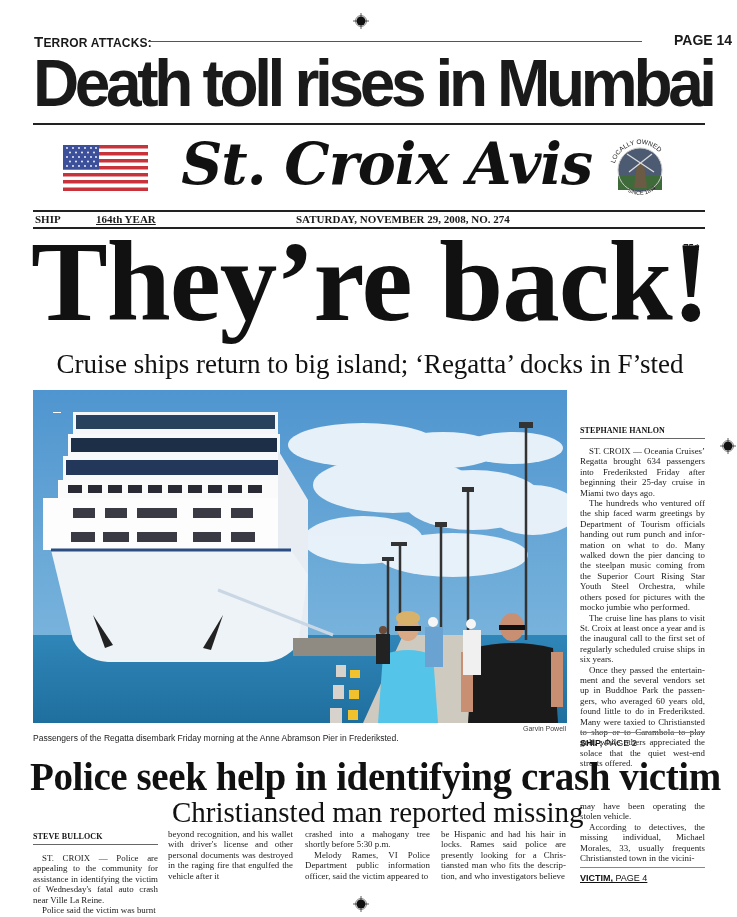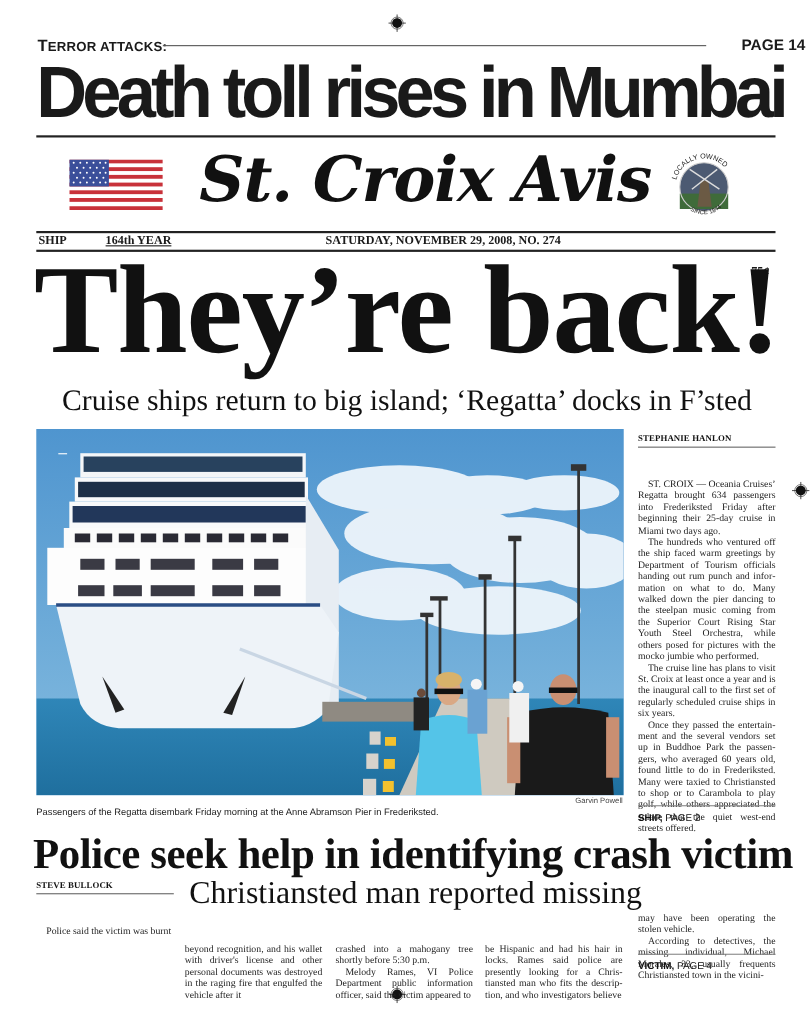--- a/index.html
+++ b/index.html
@@ -36,23 +36,23 @@
   .main-head { left: 30px; top: 224px; width: 680px; height: 115px; font-family: "Liberation Serif", serif; font-weight: bold; font-size: 115px; line-height: 115px; text-align: center; letter-spacing: -1px; color: #111; white-space: nowrap; }
   .main-deck { left: 30px; top: 347px; width: 680px; height: 34px; font-family: Liberation Serif, serif; font-size: 27px; line-height: 34px; text-align: center; color: #111; white-space: nowrap; }
 
   
   .photo { left: 33px; top: 390px; width: 534px; height: 333px; overflow: hidden; background: #6fa8d6; }
   .photo svg { display: block; }
   .photo-credit { left: 523px; top: 725px; font-family: "Liberation Sans", sans-serif; font-size: 7px; color: #444; }
   .photo-caption { left: 33px; top: 733px; font-family: "Liberation Sans", sans-serif; font-size: 8.5px; color: #222; }
 
   
-  .byline { font-family: "Liberation Serif", serif; font-weight: bold; font-size: 8px; letter-spacing: 0.1px; color: #111; }
+  .byline { font-family: "Liberation Serif", serif; font-weight: bold; font-size: 8px; letter-spacing: 0.1px; color: #111; margin-top: 32px; }
   .byline-rule { height: 1px; background: #666; }
-  .col-text { font-family: "Liberation Serif", serif; font-size: 8.9px; line-height: 10.4px; color: #222; text-align: justify; hyphens: manual; margin-top: 28px; }
+  .col-text { font-family: "Liberation Serif", serif; font-size: 8.9px; line-height: 10.4px; color: #222; text-align: justify; hyphens: manual; }
   .col-text p { text-indent: 9px; }
   .rcol { left: 580px; top: 394px; width: 125px; }
   .rcol .byline-rule { margin-top: 3px; margin-bottom: 7px; }
   .jump { font-family: "Liberation Sans", sans-serif; font-size: 9px; color: #111; }
   .jump b { font-weight: bold; }
   .jump-rule { height: 1px; background: #888; }
 
   
   .story2-head { left: 30px; top: 755px; width: 680px; height: 44px; font-family: "Liberation Serif", serif; font-weight: bold; font-size: 39px; line-height: 44px; text-align: center; color: #111; white-space: nowrap; letter-spacing: -0.4px; }
   .story2-deck { left: 172px; top: 795px; width: 395px; height: 34px; font-family: "Liberation Serif", serif; font-size: 29px; line-height: 34px; text-align: center; color: #111; white-space: nowrap; }
@@ -302,31 +302,32 @@
 <div class="abs jump-rule" style="left:580px;top:732px;width:125px;"></div>
 <div class="abs jump" style="left:580px;top:738px;"><b>SHIP,</b><span> PAGE 2</span></div>
 
 <div class="abs story2-head">Police seek help in identifying crash victim</div>
 <div class="abs story2-deck">Christiansted man reported missing</div>
 
 <div class="abs s2c1">
   <div class="byline">STEVE BULLOCK</div>
   <div class="byline-rule"></div>
   <div class="col-text">
+    <p>ST. CROIX — Police are appeal­ing to the community for assis­tance in identifying the victim of Wednesday's fatal auto crash near Ville La Reine.</p>
     <p>Police said the victim was burnt</p>
   </div>
 </div>
 <div class="abs s2c2 col-text">
   <p style="text-indent:0">beyond recognition, and his wal­let with driver's license and other personal documents was destroyed in the raging fire that engulfed the vehicle after it</p>
 </div>
 <div class="abs s2c3 col-text">
   <p style="text-indent:0">crashed into a mahogany tree shortly before 5:30 p.m.</p>
   <p>Melody Rames, VI Police Department public information officer, said the victim appeared to</p>
 </div>
 <div class="abs s2c4 col-text">
   <p style="text-indent:0">be Hispanic and had his hair in locks. Rames said police are presently looking for a Chris­tiansted man who fits the descrip­tion, and who investigators believe</p>
 </div>
 <div class="abs s2c5 col-text">
   <p style="text-indent:0">may have been operating the stolen vehicle.</p>
   <p>According to detectives, the missing individual, Michael Morales, 33, usually frequents Christiansted town in the vicini-</p>
 </div>
 <div class="abs jump-rule" style="left:580px;top:867px;width:125px;"></div>
-<div class="abs jump" style="left:580px;top:873px;"><b>VICTIM,</b><span> PAGE 4</span></div>
+<div class="abs jump" style="left:580px;top:873px;text-decoration:underline;"><b>VICTIM,</b><span> PAGE 4</span></div>
 
 </body></html>

